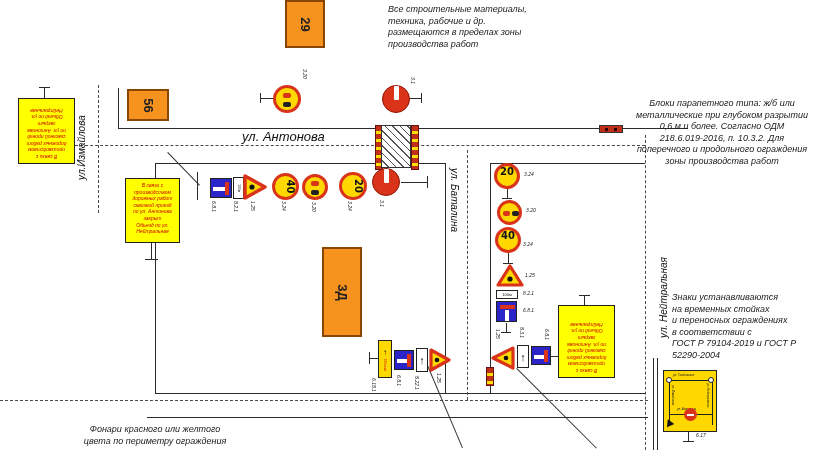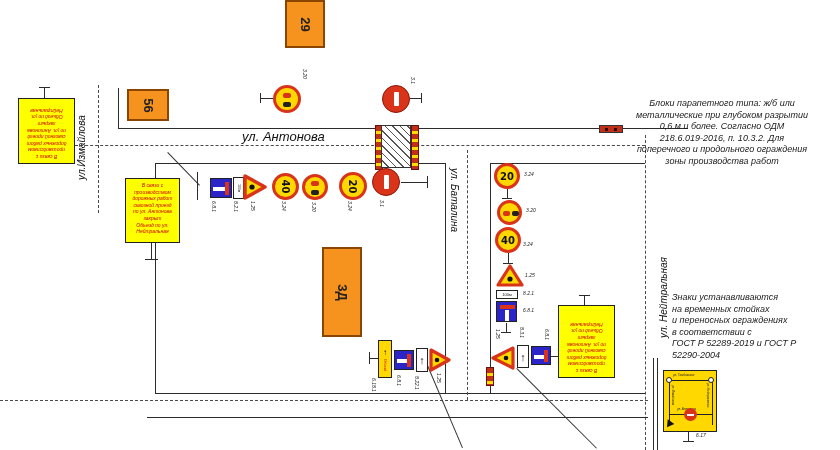--- a/index.html
+++ b/index.html
@@ -16,21 +16,21 @@
   .street{position:absolute;font-style:italic;font-size:13px;color:#111;}
   .street-v{position:absolute;font-style:italic;font-size:10px;color:#111;writing-mode:vertical-rl;}
   .street-v-up{position:absolute;font-style:italic;font-size:10px;color:#111;writing-mode:vertical-rl;transform:rotate(180deg);}
   .bld{position:absolute;background:#f6921e;border:2px solid #8a4500;box-sizing:border-box;
        display:flex;align-items:center;justify-content:center;}
   .bld span{transform:rotate(90deg);font-weight:bold;font-size:13px;color:#222;}
   .note{position:absolute;background:#ffff00;border:1.3px solid #222;box-sizing:border-box;color:#cc0000;
         font-style:italic;font-size:5px;line-height:1.32;text-align:center;padding:3px 1px;white-space:pre-line;}
   .r180{transform:rotate(180deg);}
   .circle{position:absolute;border-radius:50%;background:#ffd800;border:3.5px solid #d9331a;box-sizing:border-box;
-          display:flex;align-items:center;justify-content:center;font-weight:bold;font-size:10px;color:#111;
+          display:flex;justify-content:center;font-weight:bold;font-size:10px;color:#111;
           font-family:"DejaVu Sans",sans-serif;}
   .circle .rot{transform:rotate(90deg);display:block;}
   .noentry{background:#d9331a;border:1.5px solid #8c1505;}
   .noentry .bar{width:5px;height:14px;background:#fff;border-radius:1px;}
   .car{position:absolute;border-radius:2px;}
   .blue-sign{position:absolute;background:#2b25c9;border:1px solid #222;box-sizing:border-box;}
   .blue-sign span{position:absolute;}
   .plate{position:absolute;background:#fff;border:1px solid #222;box-sizing:border-box;
          display:flex;align-items:center;justify-content:center;color:#111;font-size:4px;}
   .plate .v{writing-mode:vertical-rl;font-size:3.5px;}
@@ -309,26 +309,32 @@
         <b></b>
       </div>
     <div class="arrowhead" style="left:1px;top:50px"></div>
   </div>
   <span class="code" style="left:696px;top:432px">6.17</span>
   <div class="post">
     <div class="vline" style="left:688px;top:432px;height:10px"></div>
     <div class="hline" style="left:683px;top:441px;width:11px"></div>
   </div>
 
+  <div class="txt" style="left:388px;top:4px;width:175px">Все строительные материалы,
+техника, рабочие и др.
+размещаются в пределах зоны
+производства работ</div>
   <div class="txt center" style="left:608px;top:98px;width:228px">Блоки парапетного типа: ж/б или
 металлические при глубоком разрытии
 0,6 м и более. Согласно ОДМ
 218.6.019-2016, п. 10.3.2. Для
 поперечного и продольного ограждения
 зоны производства работ</div>
   <div class="txt" style="left:672px;top:292px;width:150px">Знаки устанавливаются
 на временных стойках
 и переносных  ограждениях
 в соответствии с
-ГОСТ Р 52289-2019 и ГОСТ Р
+ГОСТ Р 79104-2019 и ГОСТ Р
 52290-2004</div>
+  <div class="txt center" style="left:55px;top:424px;width:200px">Фонари красного или желтого
+цвета по периметру ограждения</div>
 
 </div>
 
 </body></html>

